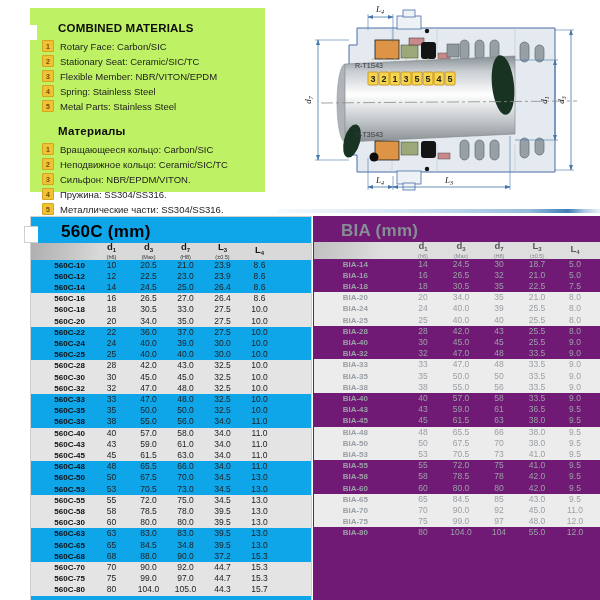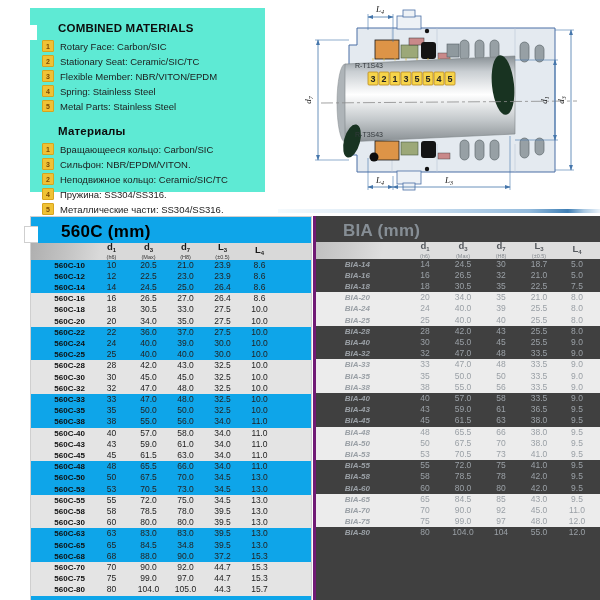--- a/index.html
+++ b/index.html
@@ -1,20 +1,20 @@
 <!DOCTYPE html>
 <html><head>
 <meta charset="utf-8">
 <style>
   html,body{margin:0;padding:0;background:#fff;}
   .page{position:relative;width:600px;height:600px;background:#fff;overflow:hidden;
         font-family:"Liberation Sans",sans-serif;}
 
   
-  .materials{position:absolute;left:30px;top:8px;width:235px;height:184px;background:#5eead4;}
+  .materials{position:absolute;left:30px;top:8px;width:235px;height:184px;background:#bef264;}
   .materials .notch{position:absolute;left:-8px;top:17px;width:15px;height:15px;background:#fff;}
   .m-title{margin:0;padding:14px 0 3px 28px;font-size:11.5px;font-weight:bold;color:#0d0d0d;letter-spacing:.2px;}
   .m-title.ru{padding-top:10px;}
   ul.m-list{list-style:none;margin:0;padding:0 0 0 12px;}
   ul.m-list li{display:flex;align-items:flex-end;margin:3px 0;}
   .badge{flex:0 0 auto;width:10px;height:10px;background:#f0c235;color:#7c4a05;border:1px solid #d8a41e;
          font-size:7px;font-weight:bold;display:flex;align-items:center;justify-content:center;
          border-radius:1px;margin-right:6px;}
   .mtxt{font-size:9.5px;color:#1c1c1c;}
 
@@ -23,40 +23,40 @@
   .dimlabel{font-family:"Liberation Serif",serif;font-style:italic;font-size:9px;fill:#222;}
 
   
   .blue-bar{position:absolute;left:278px;top:209px;width:322px;height:4px;
     background:linear-gradient(90deg,#f5fafd 0%,#d3e4f3 40%,#93bbdd 78%,#3f7fb5 90%,#a9c8e2 95%,#eaf2f9 100%);}
 
   
   .lpanel{position:absolute;left:30px;top:216px;width:282px;height:384px;background:#0ea5e9;
           border:1px solid #cfcfcf;border-bottom:none;box-sizing:border-box;}
   .lpanel .notch{position:absolute;left:-7px;top:9px;width:13px;height:15px;background:#fff;border:1px solid #cfcfcf;border-right:none;}
-  .rpanel{position:absolute;left:313px;top:216px;width:287px;height:384px;background:#404040;
-          border-left:3px solid #701a75;box-sizing:border-box;}
+  .rpanel{position:absolute;left:313px;top:216px;width:287px;height:384px;background:#701a75;
+          border-left:1px solid #701a75;box-sizing:border-box;}
   .tbl-title{margin:0;padding:6px 0 2px 30px;font-size:17px;font-weight:bold;line-height:18px;color:#000;letter-spacing:.3px;}
   .rpanel .tbl-title{color:#868e95;padding-left:27px;}
 
   table.dim{border-collapse:collapse;table-layout:fixed;width:100%;}
   table.dim th{height:16px;padding:0;text-align:center;vertical-align:middle;
                font-size:9.5px;font-weight:bold;color:#1a1a1a;line-height:8px;}
   .lpanel thead tr{background:linear-gradient(100deg,#afafaf 0%,#c3c3c3 13%,#d9d9d9 25%,#d9d9d9 100%);}
   .rpanel thead tr{background:linear-gradient(100deg,#c1c1c1 0%,#cecece 12%,#dedede 24%,#dedede 100%);}
   .rpanel table.dim th{color:#55595e;}
   .hs{font-size:6px;vertical-align:-1.5px;}
   .hn{display:block;font-size:5.5px;font-weight:normal;color:#333;line-height:5px;margin-top:1px;}
   .rpanel .hn{color:#84898e;}
 
   table.dim td{height:11.2px;line-height:11.2px;padding:0;font-size:8.5px;text-align:center;
                color:#222;white-space:nowrap;overflow:hidden;}
   .lpanel td.c-name{font-size:8px;font-weight:bold;color:#0f0f0f;text-align:right;padding-right:8px;}
   .rpanel table.dim td{color:#9aa0a6;}
-  .rpanel td.c-name{font-size:8px;font-weight:bold;color:#979da3;text-align:right;padding-right:36px;font-style:italic;}
+  .rpanel td.c-name{font-size:8px;font-weight:bold;color:#979da3;text-align:right;padding-right:36px;}
   .lpanel tbody tr:nth-child(6n+4),.lpanel tbody tr:nth-child(6n+5),.lpanel tbody tr:nth-child(6n+6){background:#e4e4e4;}
   .rpanel tbody tr:nth-child(6n+4),.rpanel tbody tr:nth-child(6n+5),.rpanel tbody tr:nth-child(6n+6){background:#ececec;}
 </style>
 </head>
 <body>
 
 <div class="page">
 
   <section class="materials">
     <div class="notch"></div>
@@ -85,26 +85,26 @@
       </li>
       </ul>
     <h3 class="m-title ru">Материалы</h3>
     <ul class="m-list">
 
     <li>
         <span class="badge">1</span>
         <span class="mtxt">Вращающееся кольцо: Carbon/SIC</span>
       </li>
         <li>
+        <span class="badge">2</span>
+        <span class="mtxt">Неподвижное кольцо: Ceramic/SIC/TC</span>
+      </li>
+        <li>
         <span class="badge">3</span>
         <span class="mtxt">Сильфон: NBR/EPDM/VITON.</span>
-      </li>
-        <li>
-        <span class="badge">2</span>
-        <span class="mtxt">Неподвижное кольцо: Ceramic/SIC/TC</span>
       </li>
         <li>
         <span class="badge">4</span>
         <span class="mtxt">Пружина: SS304/SS316.</span>
       </li>
         <li>
         <span class="badge">5</span>
         <span class="mtxt">Металлические части: SS304/SS316.</span>
       </li>
       </ul>

